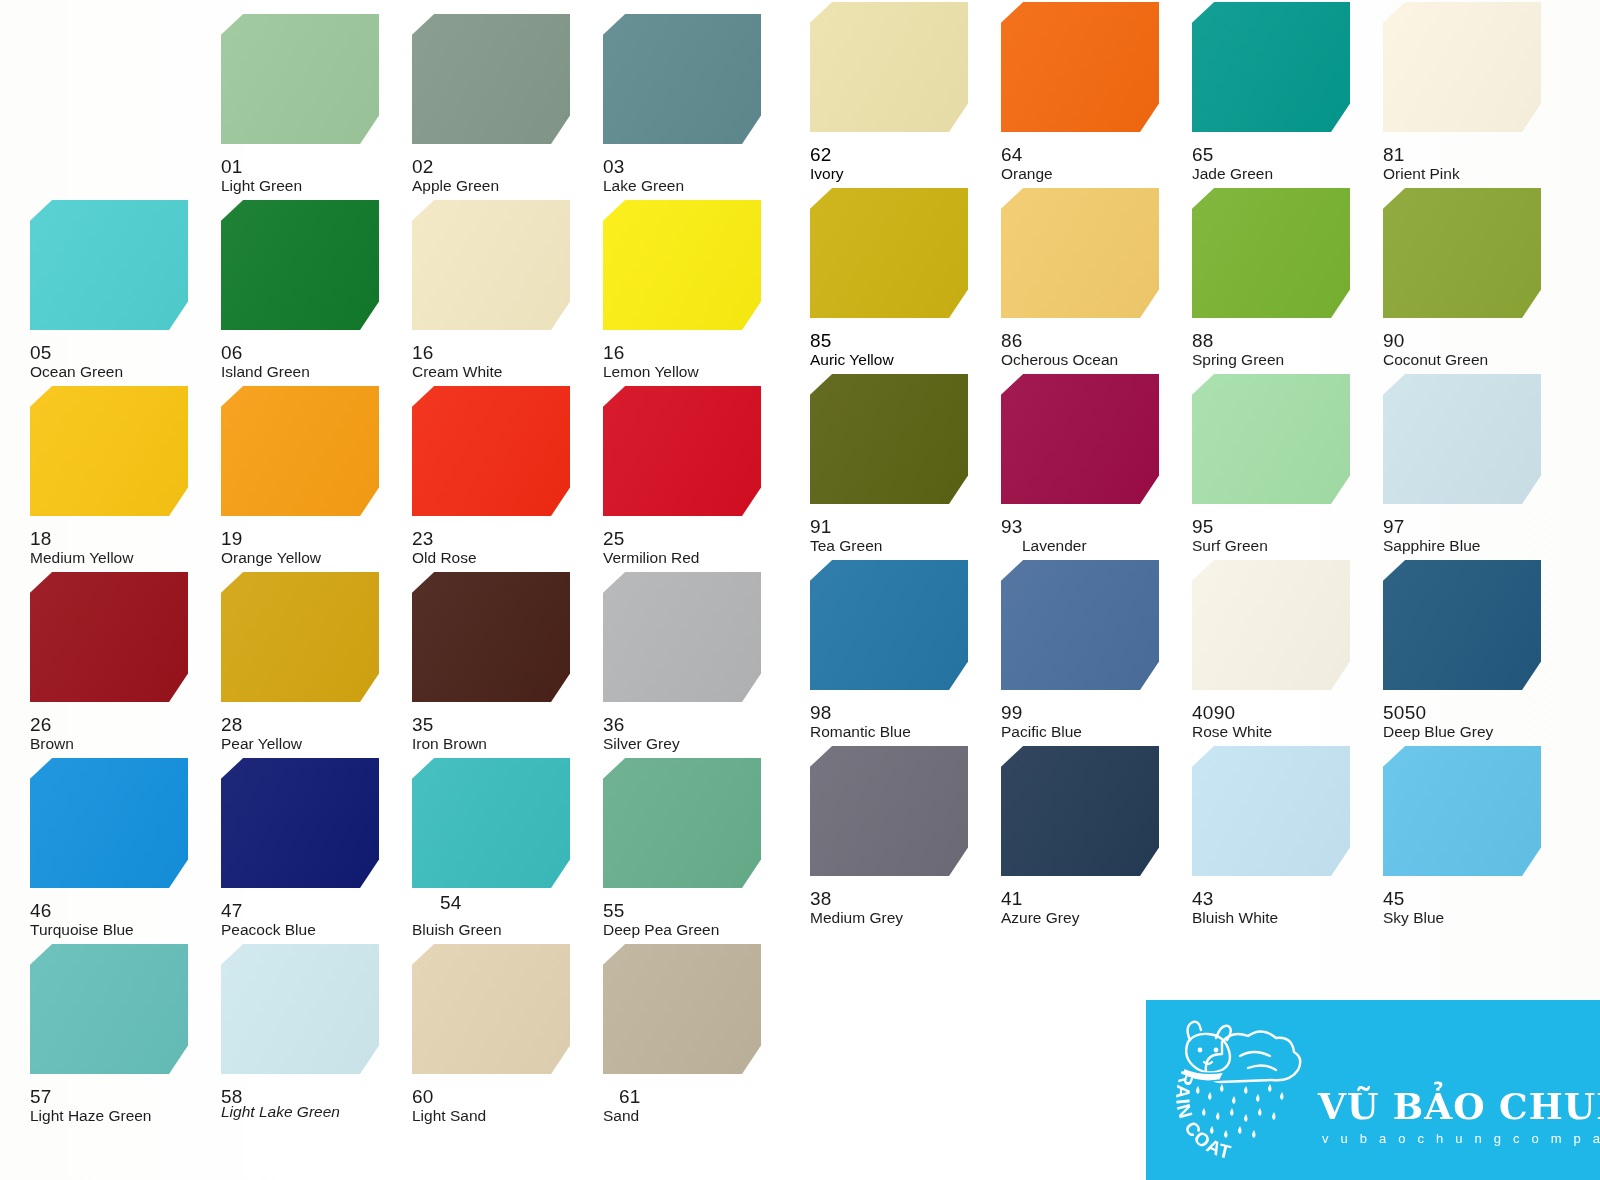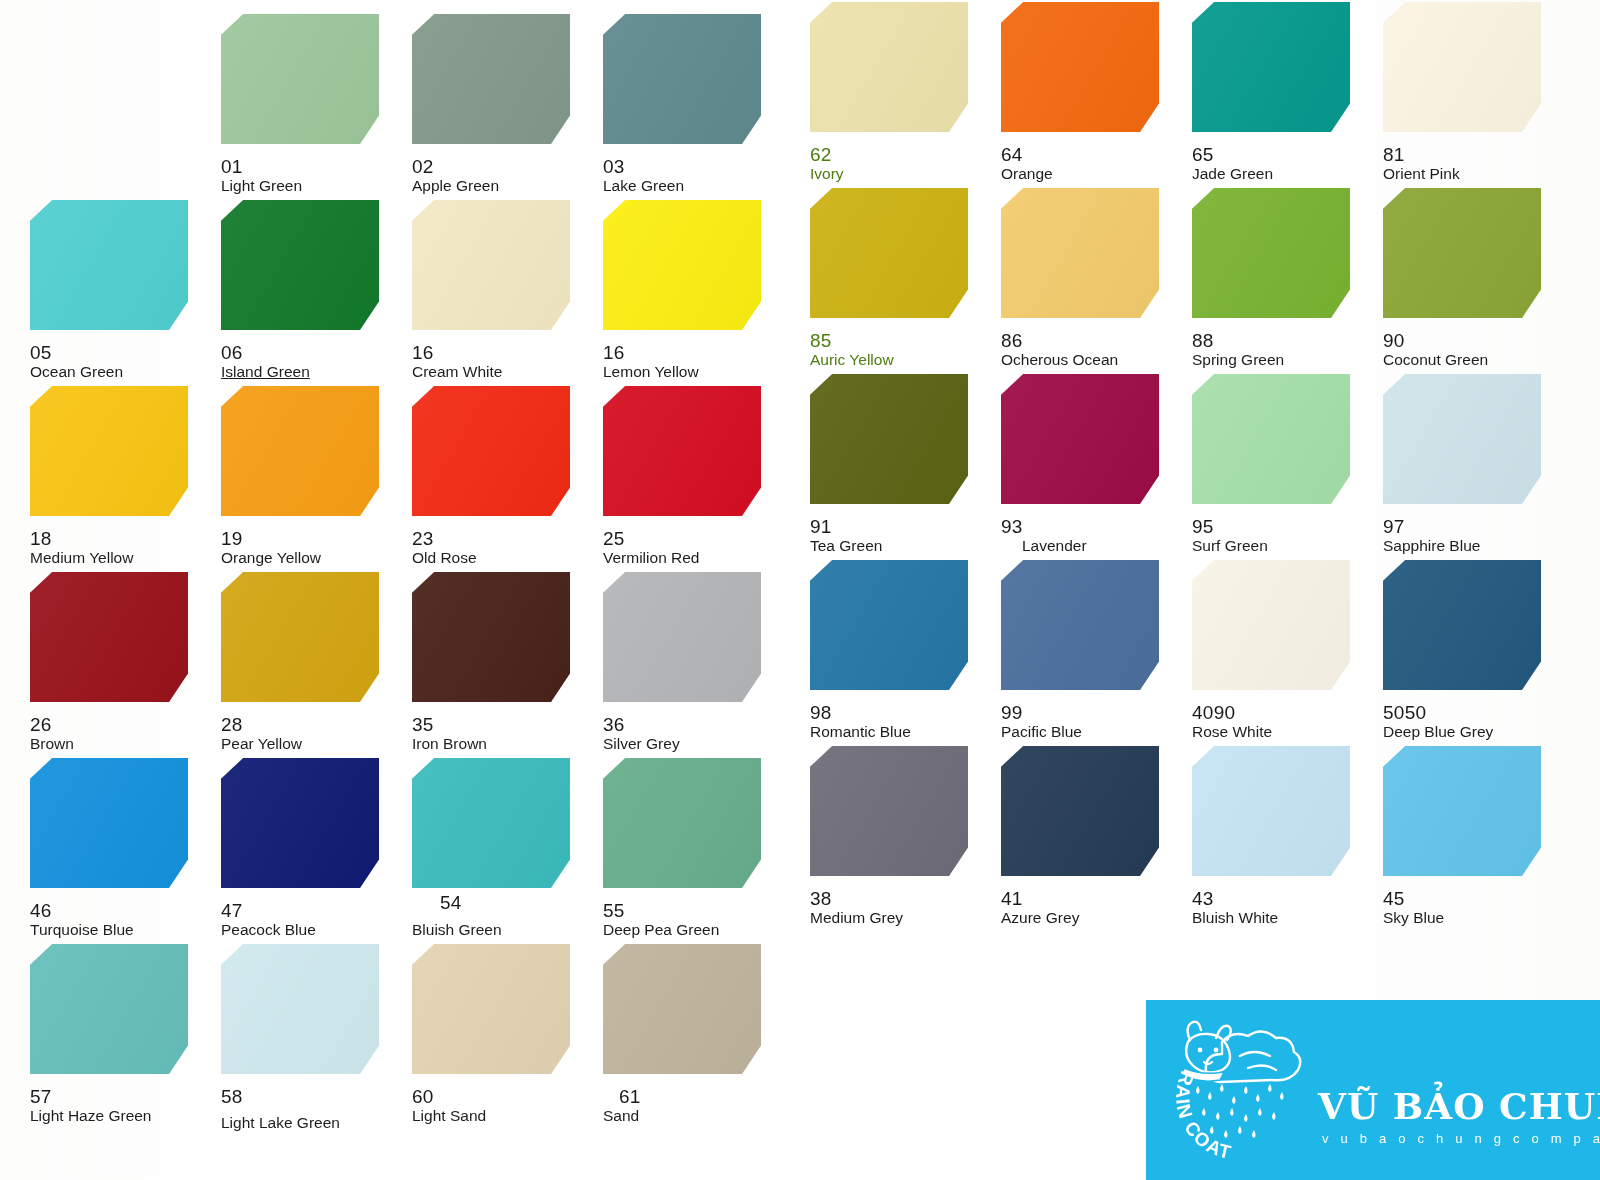--- a/index.html
+++ b/index.html
@@ -37,21 +37,21 @@
     position:absolute;left:0;
     font-size:19px;font-weight:400;color:#1a1a1a;
     letter-spacing:.3px;line-height:1;
     white-space:nowrap;
   }
   .cname{
     position:absolute;left:0;
     font-size:15.5px;font-weight:400;color:#1d1d1d;
     line-height:1;white-space:nowrap;
   }
-  .faded .code,.faded .cname{color:#4d7c0f;}
+  .faded .code,.faded .cname{color:#000000;}
 
   
   #logo{
     position:absolute;left:1146px;top:1000px;width:454px;height:180px;
     background:#1fb6e8;overflow:hidden;
   }
   #logo .badge{position:absolute;left:18px;top:12px;width:160px;height:150px;}
   #logo .wordmark{
     position:absolute;left:172px;top:88px;width:280px;
     color:#ffffff;font-size:36px;line-height:1;
@@ -88,21 +88,21 @@
         <div class="cname" style="top: 164px;">Lake Green</div>
       </div>
       <div class="cell" style="left: 30px; top: 200px; width: 170px; height: 172px;">
         <div class="chip" style="background: rgb(80, 207, 208);"></div>
         <div class="code" style="top: 143px;">05</div>
         <div class="cname" style="top: 164px;">Ocean Green</div>
       </div>
       <div class="cell" style="left: 221px; top: 200px; width: 170px; height: 186px;">
         <div class="chip" style="background: rgb(17, 122, 42);"></div>
         <div class="code" style="top: 143px;">06</div>
-        <div class="cname" style="top: 164px; text-decoration: underline;">Island Green</div>
+        <div class="cname" style="top: 164px;">Island Green</div>
       </div>
       <div class="cell" style="left: 412px; top: 200px; width: 170px; height: 186px;">
         <div class="chip" style="background: rgb(243, 232, 195);"></div>
         <div class="code" style="top: 143px;">16</div>
         <div class="cname" style="top: 164px;">Cream White</div>
       </div>
       <div class="cell" style="left: 603px; top: 200px; width: 170px; height: 186px;">
         <div class="chip" style="background: rgb(251, 238, 17);"></div>
         <div class="code" style="top: 143px;">16</div>
         <div class="cname" style="top: 164px;">Lemon Yellow</div>
@@ -168,21 +168,21 @@
         <div class="cname" style="top: 164px;">Deep Pea Green</div>
       </div>
       <div class="cell" style="left: 30px; top: 944px; width: 170px; height: 186px;">
         <div class="chip" style="background: rgb(102, 191, 186);"></div>
         <div class="code" style="top: 143px;">57</div>
         <div class="cname" style="top: 164px;">Light Haze Green</div>
       </div>
       <div class="cell" style="left: 221px; top: 944px; width: 170px; height: 186px;">
         <div class="chip" style="background: rgb(207, 233, 238);"></div>
         <div class="code" style="top: 143px;">58</div>
-        <div class="cname" style="top: 171px;">Light Lake Green</div>
+        <div class="cname" style="top: 160px; font-style: italic;">Light Lake Green</div>
       </div>
       <div class="cell" style="left: 412px; top: 944px; width: 170px; height: 186px;">
         <div class="chip" style="background: rgb(227, 211, 179);"></div>
         <div class="code" style="top: 143px;">60</div>
         <div class="cname" style="top: 164px;">Light Sand</div>
       </div>
       <div class="cell" style="left: 603px; top: 944px; width: 170px; height: 186px;">
         <div class="chip" style="background: rgb(191, 180, 156);"></div>
         <div class="code" style="top: 143px; margin-left: 16px;">61</div>
         <div class="cname" style="top: 164px;">Sand</div>

